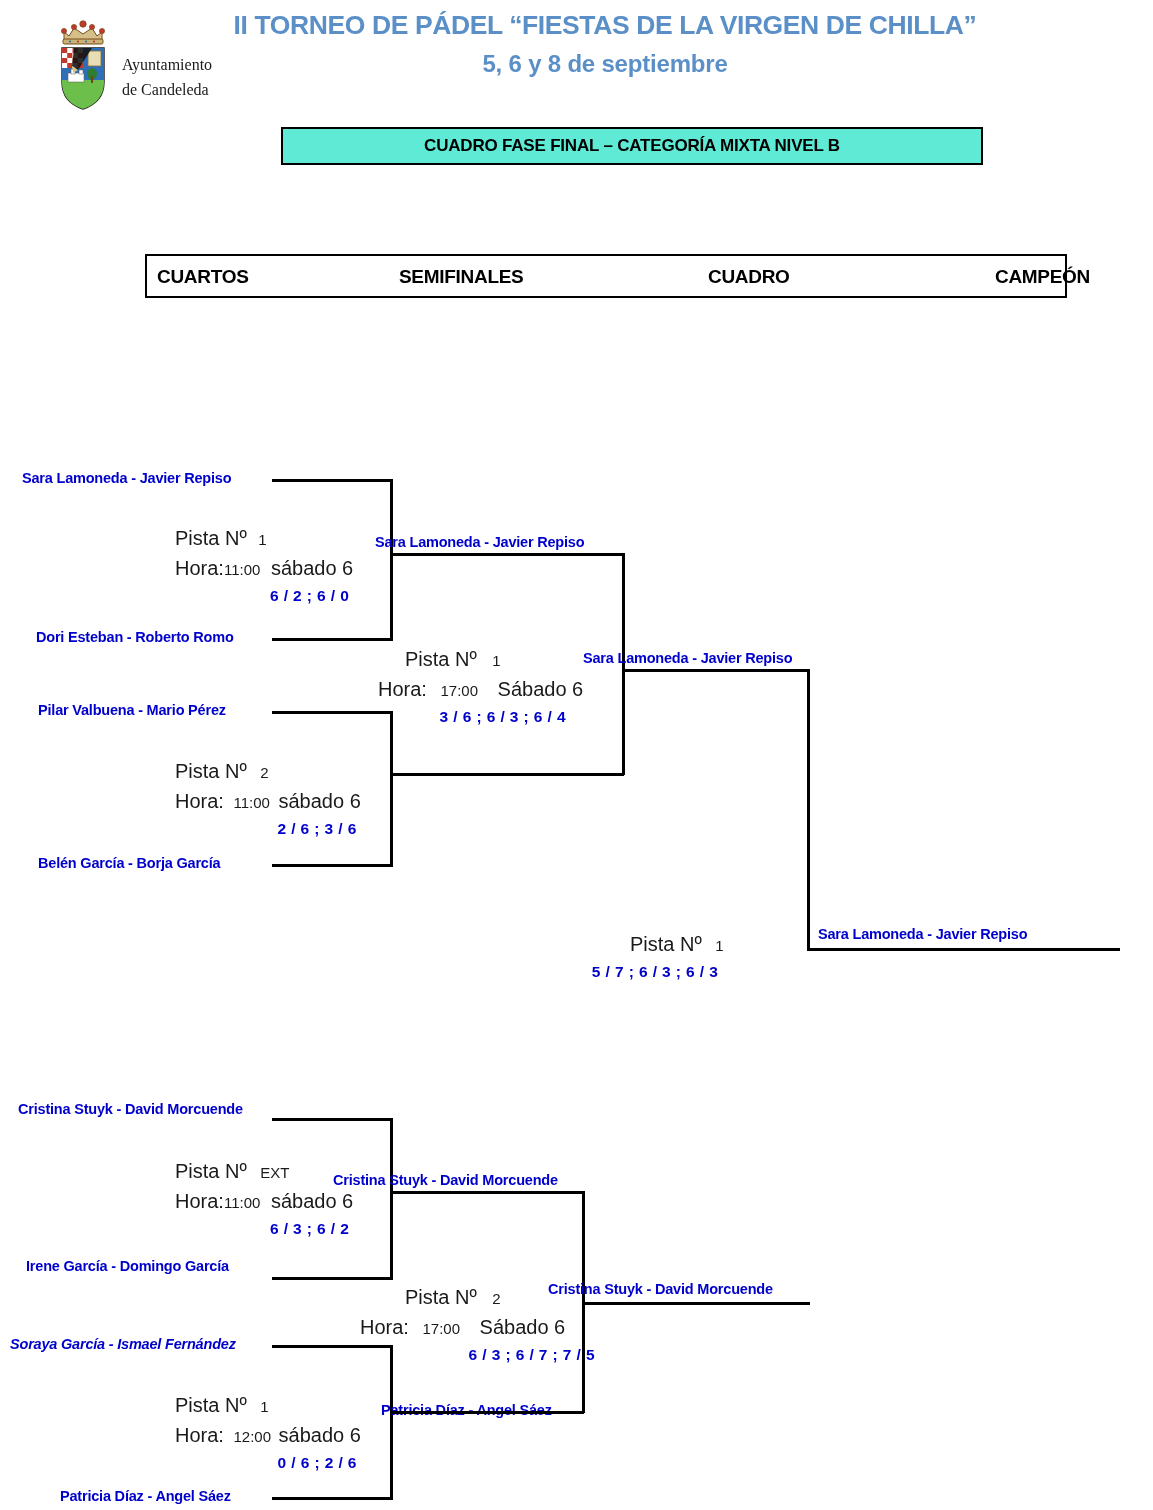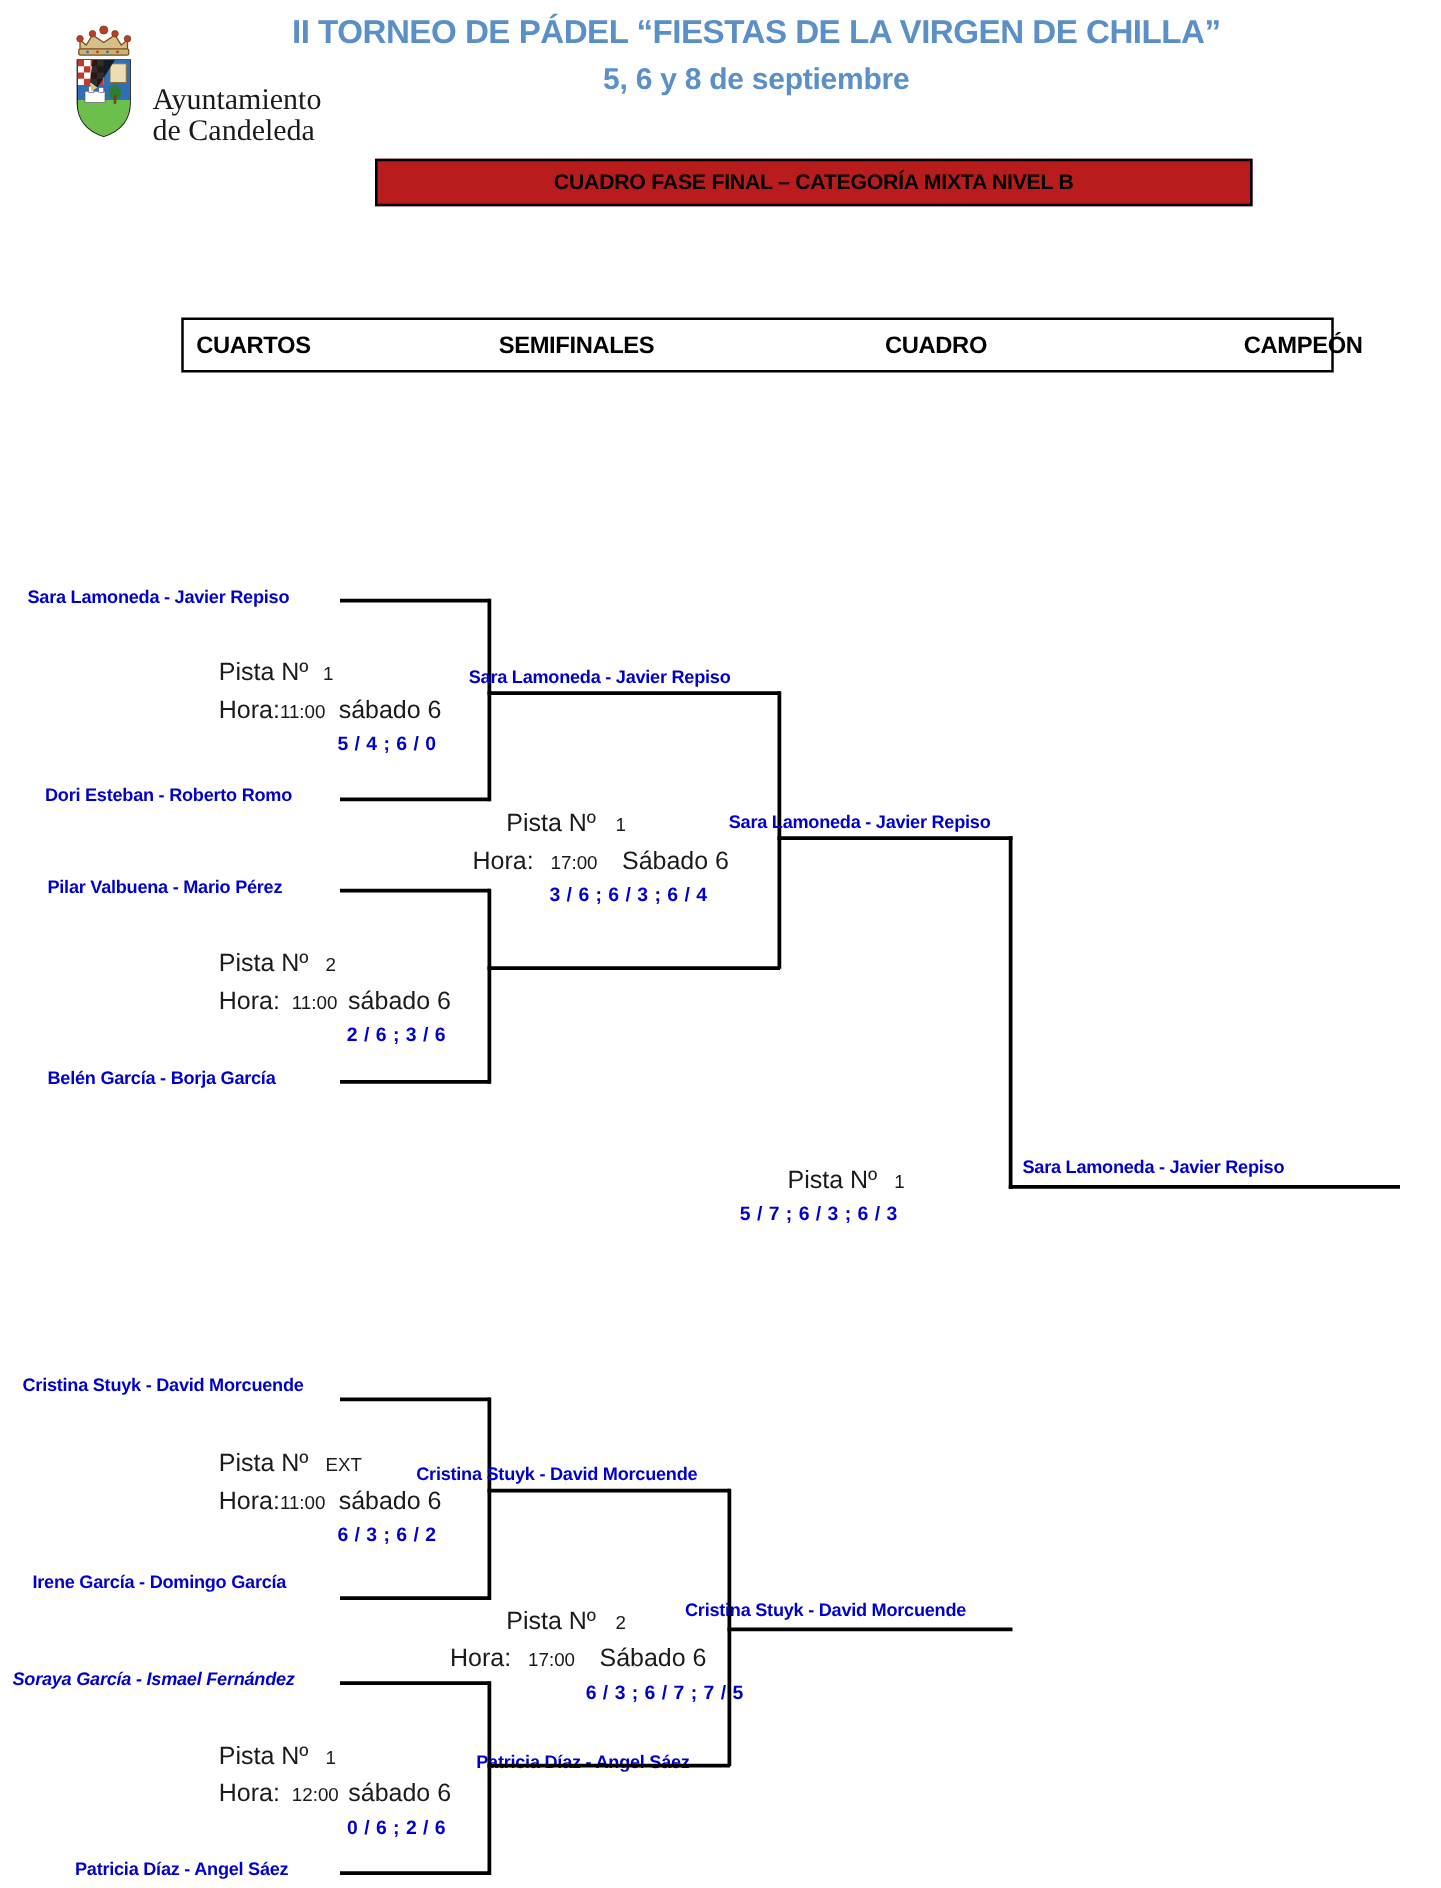--- a/index.html
+++ b/index.html
@@ -19,24 +19,24 @@
   #crest {
     position: absolute;
     left: 52px;
     top: 18px;
     width: 62px;
     height: 92px;
   }
   #crest-label {
     position: absolute;
     left: 122px;
-    top: 68px;
+    top: 52px;
     width: 200px;
     font-family: "Liberation Serif", serif;
-    font-size: 24px;
+    font-size: 16px;
     line-height: 25px;
     color: #1a1a1a;
     white-space: pre-line;
   }
   #title-main {
     position: absolute;
     left: 150px;
     top: 10px;
     width: 910px;
     text-align: center;
@@ -52,25 +52,25 @@
     top: 50px;
     width: 910px;
     text-align: center;
     font-size: 24px;
     font-weight: bold;
     color: #5b8fc7;
     letter-spacing: -0.2px;
   }
   #category-banner {
     position: absolute;
-    left: 300px;
+    left: 281px;
     top: 127px;
     width: 702px;
     height: 38px;
-    background: #b91c1c;
+    background: #5eead4;
     border: 2px solid #000000;
     box-sizing: border-box;
     display: flex;
     align-items: center;
     justify-content: center;
     font-size: 17px;
     font-weight: bold;
     color: #000000;
     letter-spacing: -0.2px;
   }
@@ -211,21 +211,21 @@
 
 <div class="match-info" style="left:175px; top:524px;">
   <div class="mi-row">
     <span>Pista Nº</span>
     <span class="small" style="margin-left:6px;">1</span>
   </div>
   <div class="mi-row">
     <span>Hora:</span><span class="small">11:00</span>
     <span style="margin-left:5px;">sábado 6</span>
   </div>
-  <div class="score" style="text-align:right; padding-right:4px;">5 / 4 ; 6 / 0</div>
+  <div class="score" style="text-align:right; padding-right:4px;">6 / 2 ; 6 / 0</div>
 </div>
 
 <div class="team" style="left:38px;  top:702px;">Pilar Valbuena - Mario Pérez</div>
 <div class="hline" style="left:272px; top:711px; width:120px;"></div>
 <div class="team" style="left:38px;  top:855px;">Belén García - Borja García</div>
 <div class="hline" style="left:272px; top:864px; width:120px;"></div>
 <div class="vline" style="left:390px; top:711px; height:156px;"></div>
 
 <div class="match-info" style="left:175px; top:757px;">
   <div class="mi-row">

